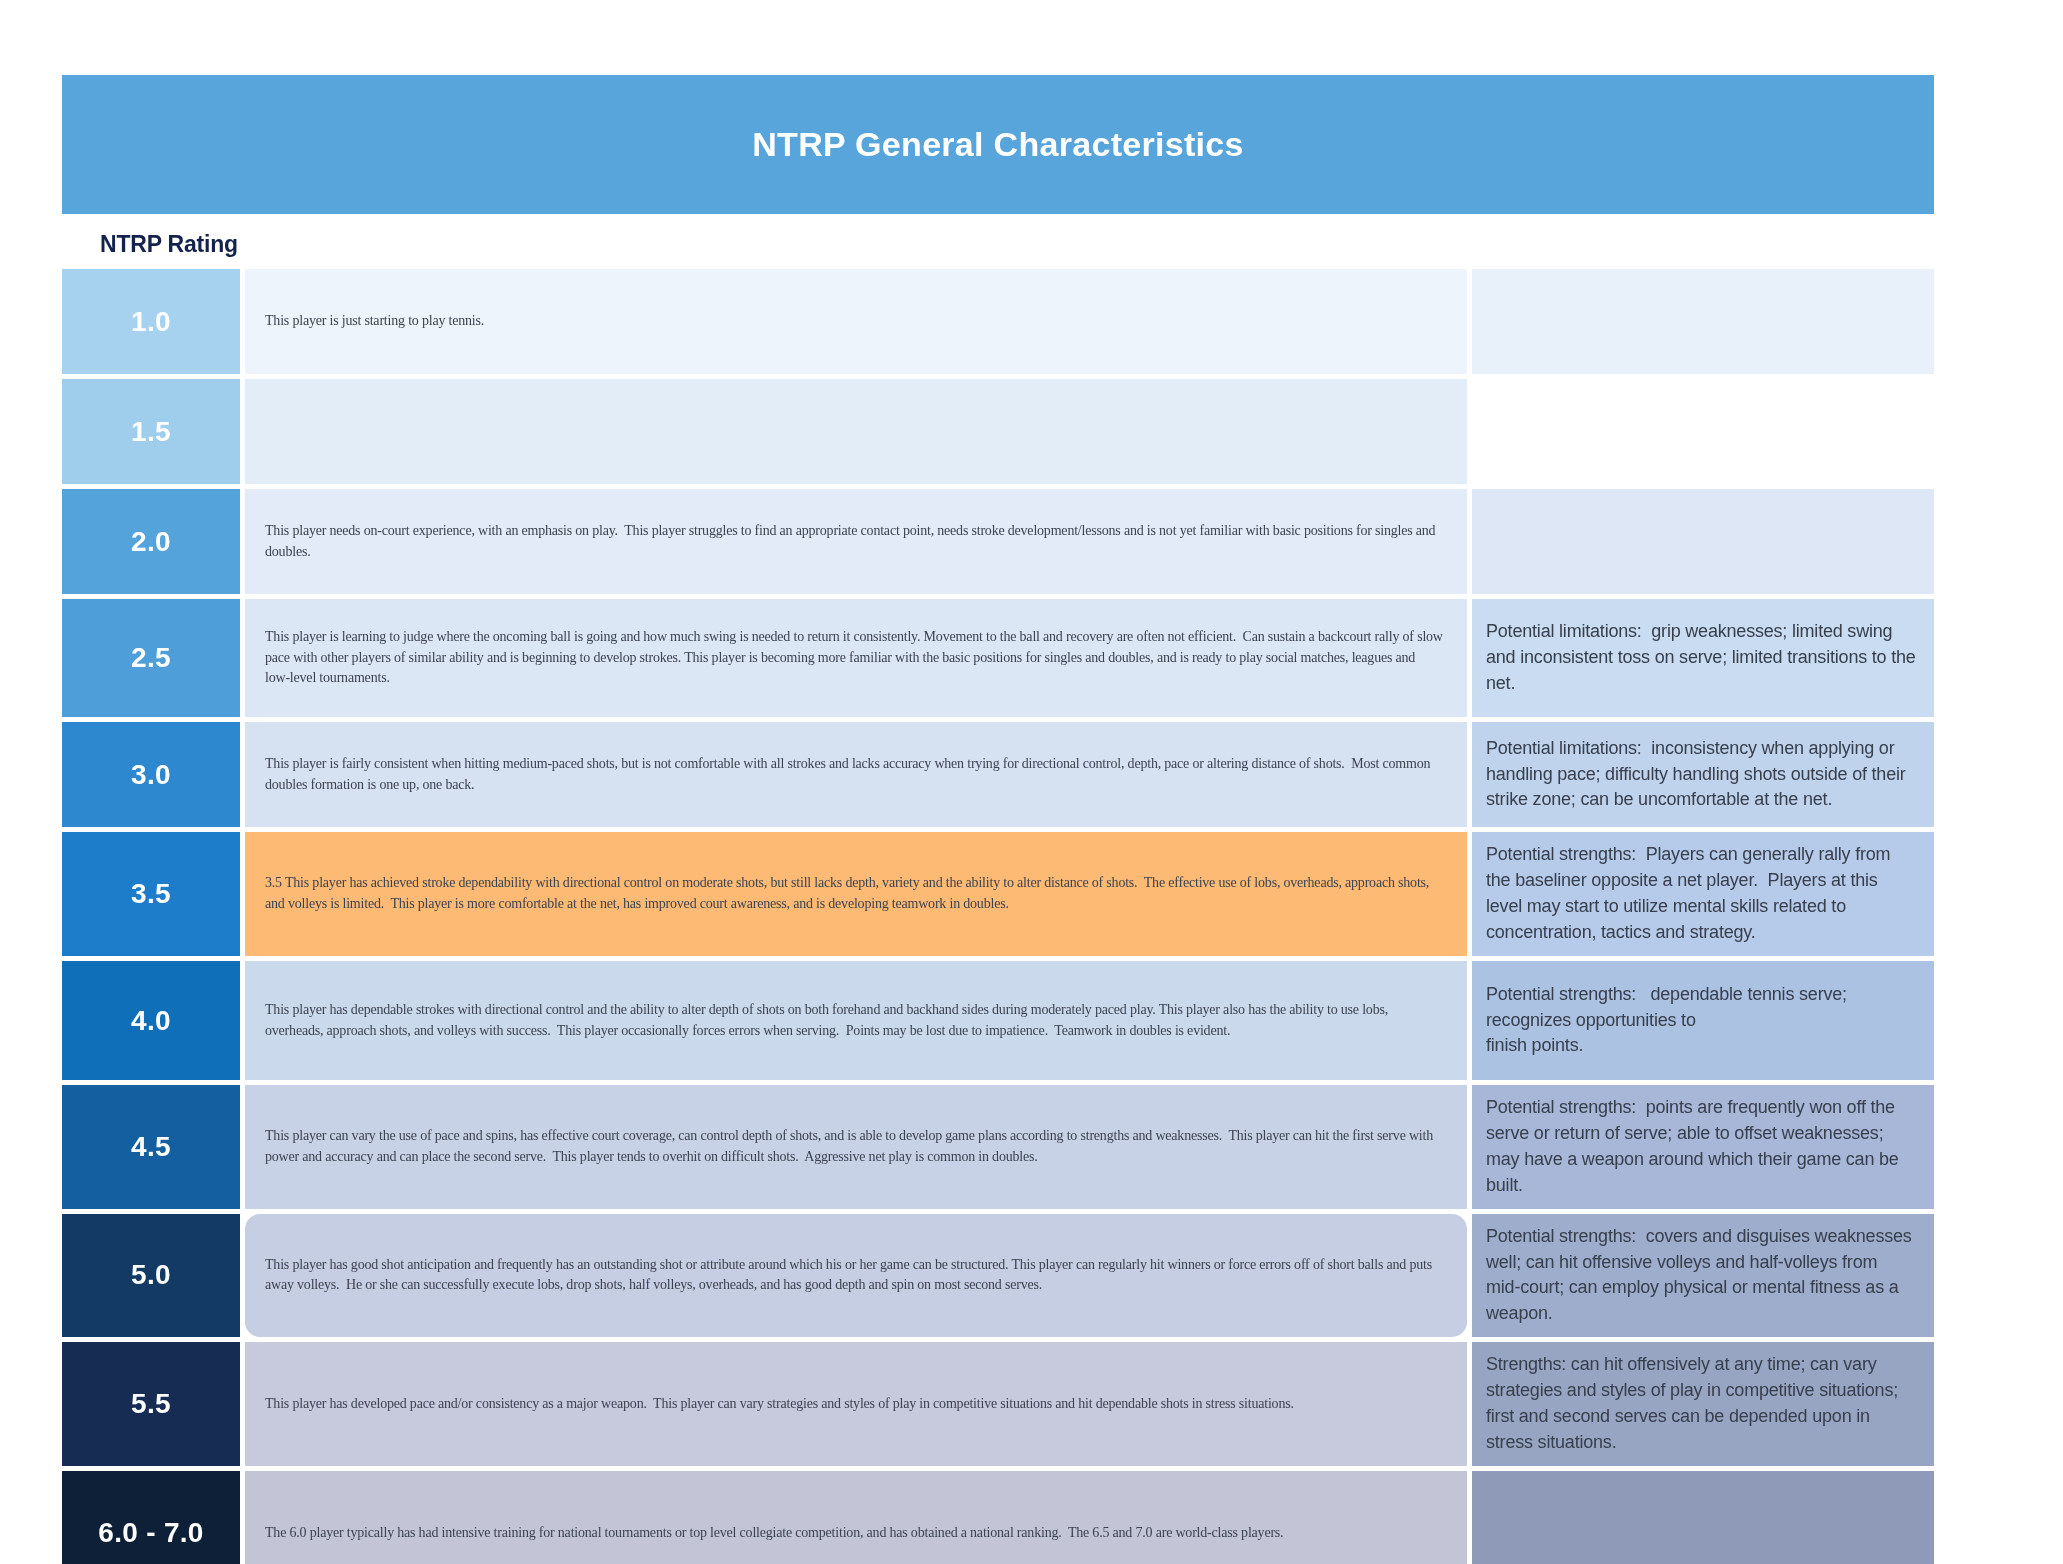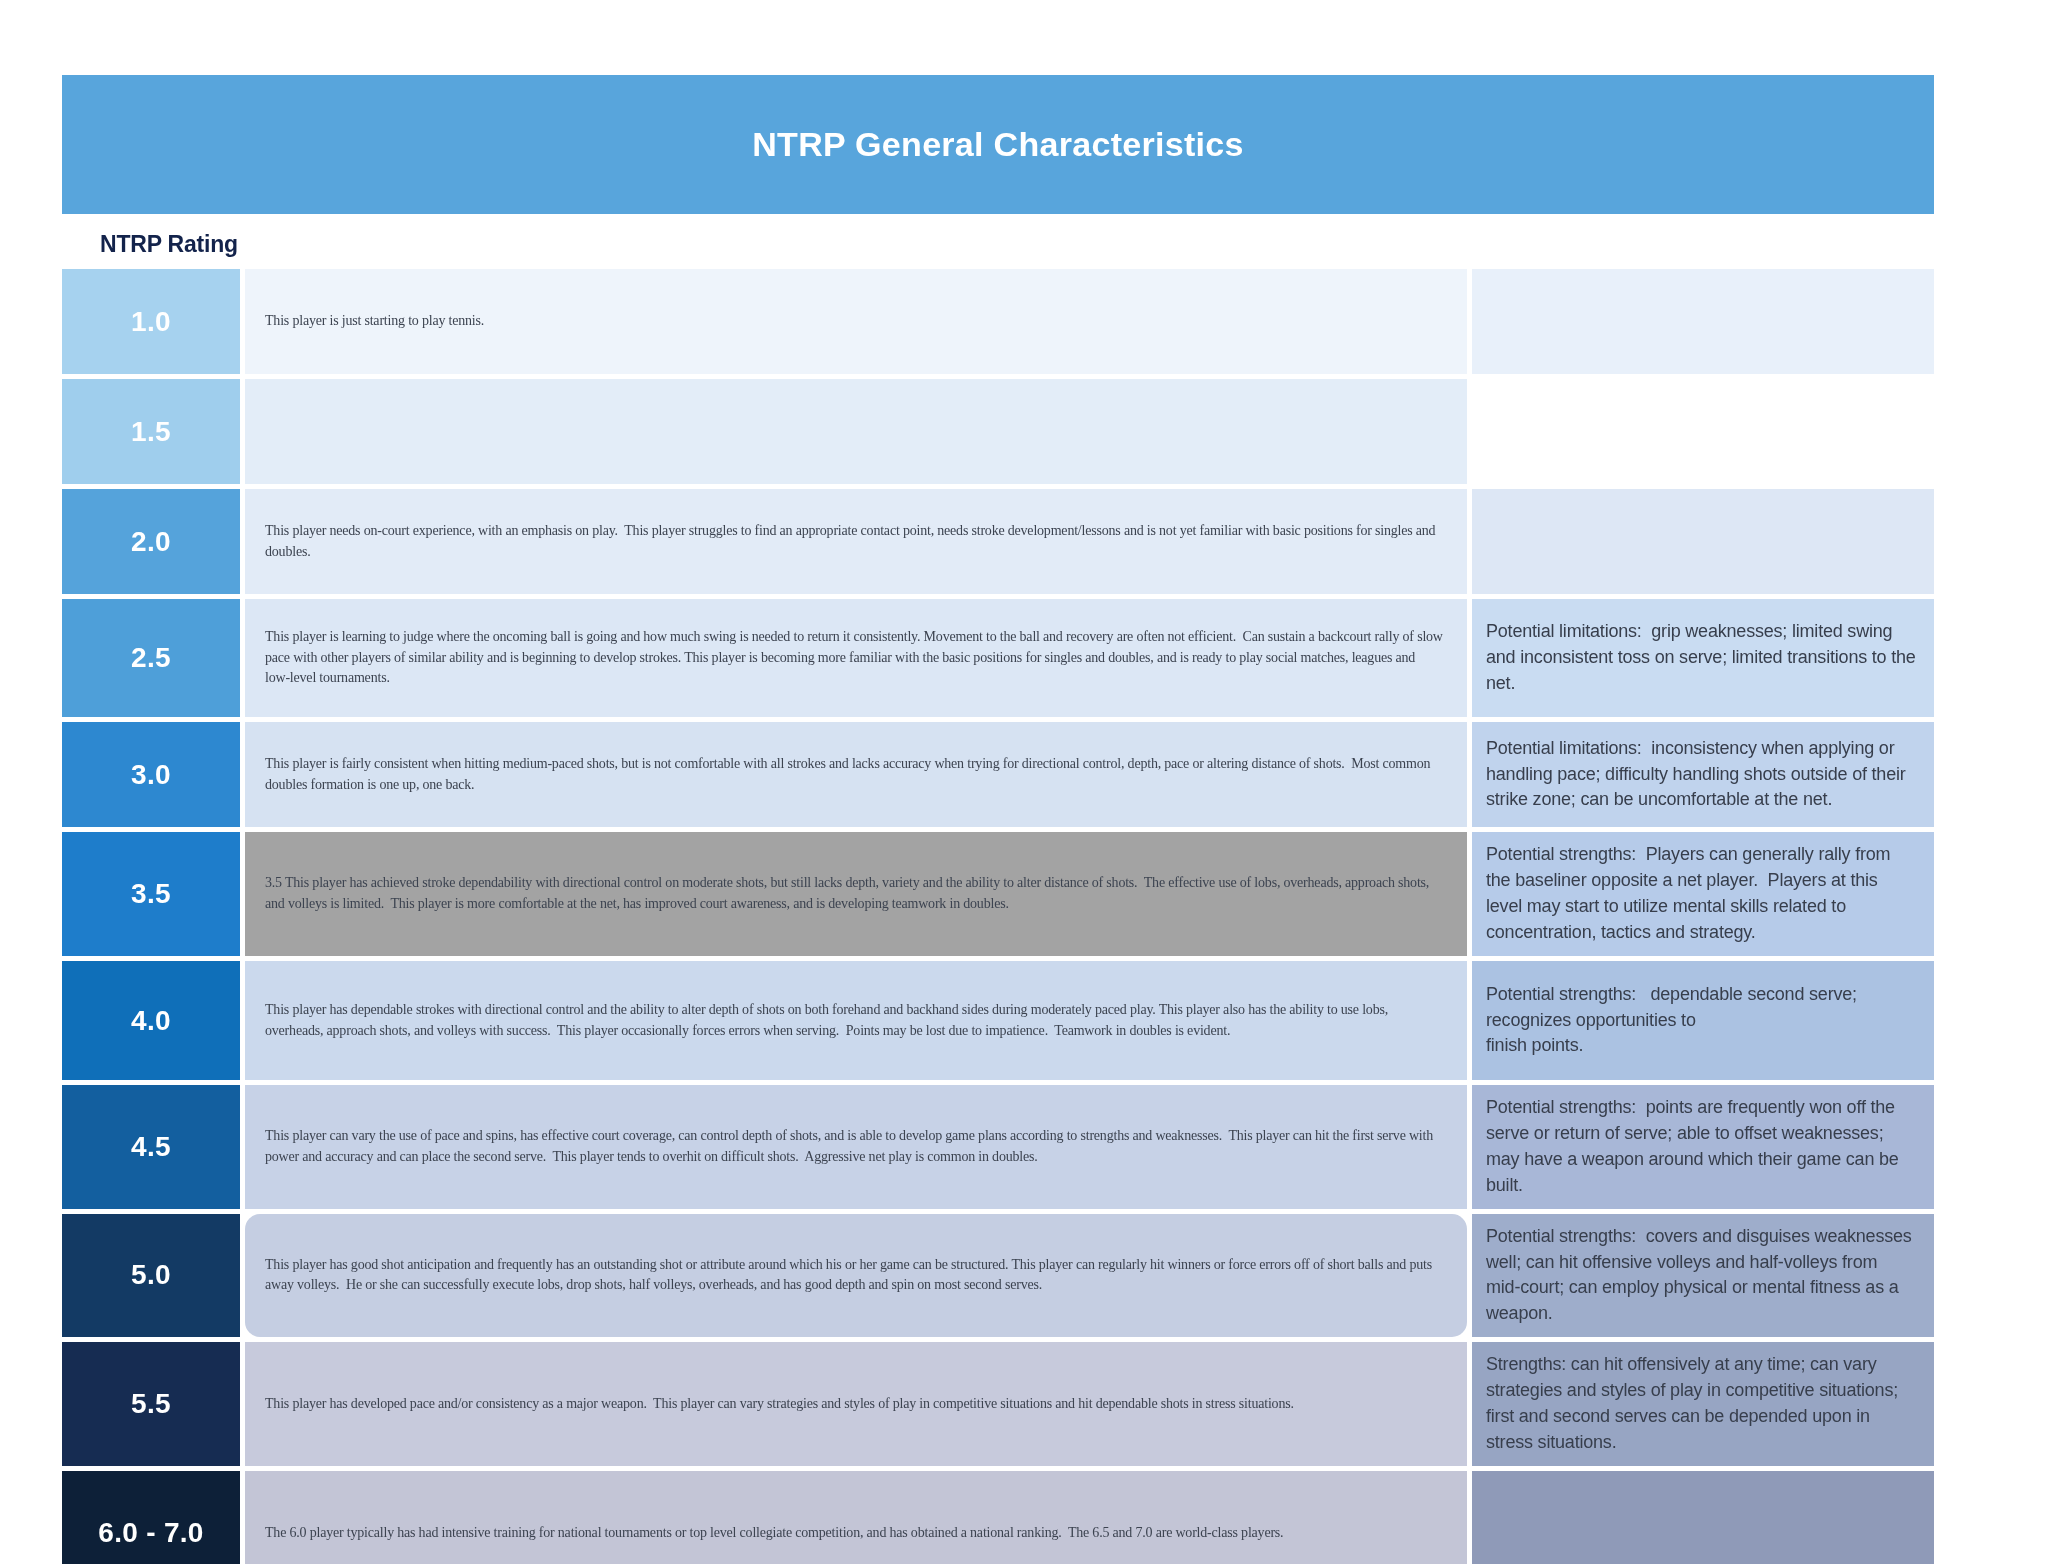--- a/index.html
+++ b/index.html
@@ -143,36 +143,36 @@
       <span class="desc-text">This player is fairly consistent when hitting medium-paced shots, but is not comfortable with all strokes and lacks accuracy when trying for directional control, depth, pace or altering distance of shots.  Most common doubles formation is one up, one back.</span>
     </div>
     <div class="cell-notes" style="background: rgb(192, 211, 237);">
       <span class="notes-text">Potential limitations:  inconsistency when applying or handling pace; difficulty handling shots outside of their strike zone; can be uncomfortable at the net.</span>
     </div>
   </div>
       <div class="row">
     <div class="cell-rating" style="background: rgb(30, 125, 203);">
       <span class="rating-value">3.5</span>
     </div>
-    <div class="cell-desc" style="background: #a3a3a3;">
+    <div class="cell-desc" style="background: #fdba74;">
       <span class="desc-text">3.5 This player has achieved stroke dependability with directional control on moderate shots, but still lacks depth, variety and the ability to alter distance of shots.  The effective use of lobs, overheads, approach shots, and volleys is limited.  This player is more comfortable at the net, has improved court awareness, and is developing teamwork in doubles.</span>
     </div>
     <div class="cell-notes" style="background: rgb(182, 203, 233);">
       <span class="notes-text">Potential strengths:  Players can generally rally from the baseliner opposite a net player.  Players at this level may start to utilize mental skills related to concentration, tactics and strategy.</span>
     </div>
   </div>
       <div class="row">
     <div class="cell-rating" style="background: rgb(15, 111, 185);">
       <span class="rating-value">4.0</span>
     </div>
     <div class="cell-desc" style="background: rgb(203, 217, 237);">
       <span class="desc-text">This player has dependable strokes with directional control and the ability to alter depth of shots on both forehand and backhand sides during moderately paced play. This player also has the ability to use lobs, overheads, approach shots, and volleys with success.  This player occasionally forces errors when serving.  Points may be lost due to impatience.  Teamwork in doubles is evident.</span>
     </div>
     <div class="cell-notes" style="background: rgb(171, 194, 226);">
-      <span class="notes-text">Potential strengths:   dependable second serve; recognizes opportunities to
+      <span class="notes-text">Potential strengths:   dependable tennis serve; recognizes opportunities to
 finish points.</span>
     </div>
   </div>
       <div class="row">
     <div class="cell-rating" style="background: rgb(19, 95, 159);">
       <span class="rating-value">4.5</span>
     </div>
     <div class="cell-desc" style="background: rgb(199, 210, 231);">
       <span class="desc-text">This player can vary the use of pace and spins, has effective court coverage, can control depth of shots, and is able to develop game plans according to strengths and weaknesses.  This player can hit the first serve with power and accuracy and can place the second serve.  This player tends to overhit on difficult shots.  Aggressive net play is common in doubles.</span>
     </div>

